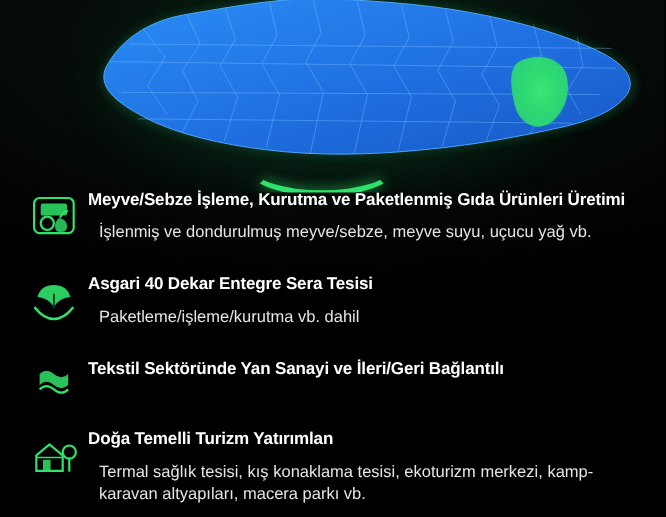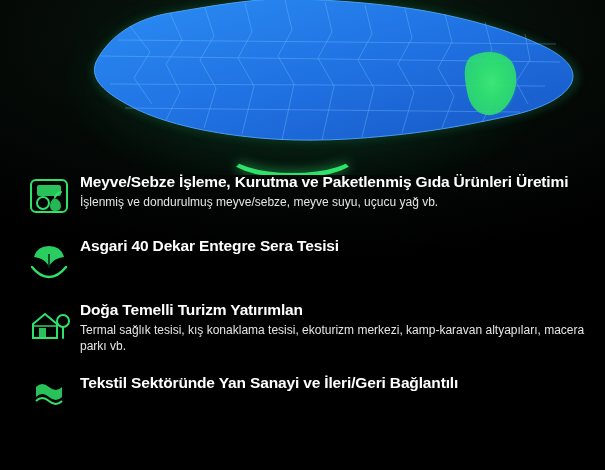--- a/index.html
+++ b/index.html
@@ -72,23 +72,23 @@
   .item-title {
     color: #ffffff;
     font-size: 15.5px;
     font-weight: bold;
     line-height: 1.25;
     letter-spacing: -0.15px;
     margin: 0 0 4px 0;
   }
   .item-desc {
     color: #e3e6e4;
-    font-size: 12px;
+    font-size: 15px;
     line-height: 1.32;
-    margin: 0;
+    margin: 10px;
     font-weight: normal;
   }
   .item-4 .item-title { margin-bottom: 2px; }
 </style>
 </head>
 <body>
 
 <div id="root">
 
   <div class="map-area">
@@ -165,46 +165,47 @@
     <div class="item item-2">
       <div class="icon-wrap">
         <svg width="42" height="40" viewBox="0 0 42 40">
           <path d="M21 6 q12 0 15 11 q-10 1 -15 9 q-5 -8 -15 -9 q3 -11 15 -11 z" fill="#2fe36a" opacity="0.9"></path>
           <path d="M21 14 v14" stroke="#0b2e1b" stroke-width="1.6" fill="none"></path>
           <path d="M4 27 q8 10 17 10 q9 0 17 -10" stroke="#2fe36a" stroke-width="2.4" fill="none" stroke-linecap="round"></path>
         </svg>
       </div>
       <div class="item-text">
         <p class="item-title">Asgari 40 Dekar Entegre Sera Tesisi</p>
+        <p class="item-desc">Paketleme/işleme/kurutma vb. dahil</p>
+      </div>
+    </div>
+
+    <div class="item item-4">
+      <div class="icon-wrap">
+        <svg width="42" height="40" viewBox="0 0 42 40">
+          <path d="M8 10 q6 -6 13 0 q7 6 13 0 v10 q-6 6 -13 0 q-7 -6 -13 0 z" fill="#2fe36a" opacity="0.85"></path>
+          <path d="M8 24 q6 -6 13 0 q7 6 13 0" stroke="#2fe36a" stroke-width="2" fill="none"></path>
+        </svg>
+      </div>
+      <div class="item-text">
+        <p class="item-title">Tekstil Sektöründe Yan Sanayi ve İleri/Geri Bağlantılı</p>
+        <p class="item-desc"></p>
       </div>
     </div>
 
     <div class="item item-3">
       <div class="icon-wrap">
         <svg width="44" height="40" viewBox="0 0 44 40">
           <path d="M6 20 L18 10 L30 20 v14 H6 z" fill="none" stroke="#2fe36a" stroke-width="2"></path>
           <rect x="12" y="24" width="7" height="10" fill="#2fe36a" opacity="0.85"></rect>
           <path d="M6 22 h24" stroke="#2fe36a" stroke-width="1.4"></path>
           <circle cx="36" cy="17" r="6" fill="none" stroke="#2fe36a" stroke-width="2"></circle>
           <path d="M36 23 v11" stroke="#2fe36a" stroke-width="2" stroke-linecap="round"></path>
         </svg>
       </div>
       <div class="item-text">
         <p class="item-title">Doğa Temelli Turizm Yatırımlan</p>
         <p class="item-desc">Termal sağlık tesisi, kış konaklama tesisi, ekoturizm merkezi, kamp-karavan altyapıları, macera parkı vb.</p>
       </div>
     </div>
 
-    <div class="item item-4">
-      <div class="icon-wrap">
-        <svg width="42" height="40" viewBox="0 0 42 40">
-          <path d="M8 10 q6 -6 13 0 q7 6 13 0 v10 q-6 6 -13 0 q-7 -6 -13 0 z" fill="#2fe36a" opacity="0.85"></path>
-          <path d="M8 24 q6 -6 13 0 q7 6 13 0" stroke="#2fe36a" stroke-width="2" fill="none"></path>
-        </svg>
-      </div>
-      <div class="item-text">
-        <p class="item-title">Tekstil Sektöründe Yan Sanayi ve İleri/Geri Bağlantılı</p>
-        <p class="item-desc"></p>
-      </div>
-    </div>
-
   </div>
 </div>
 
 </body></html>

